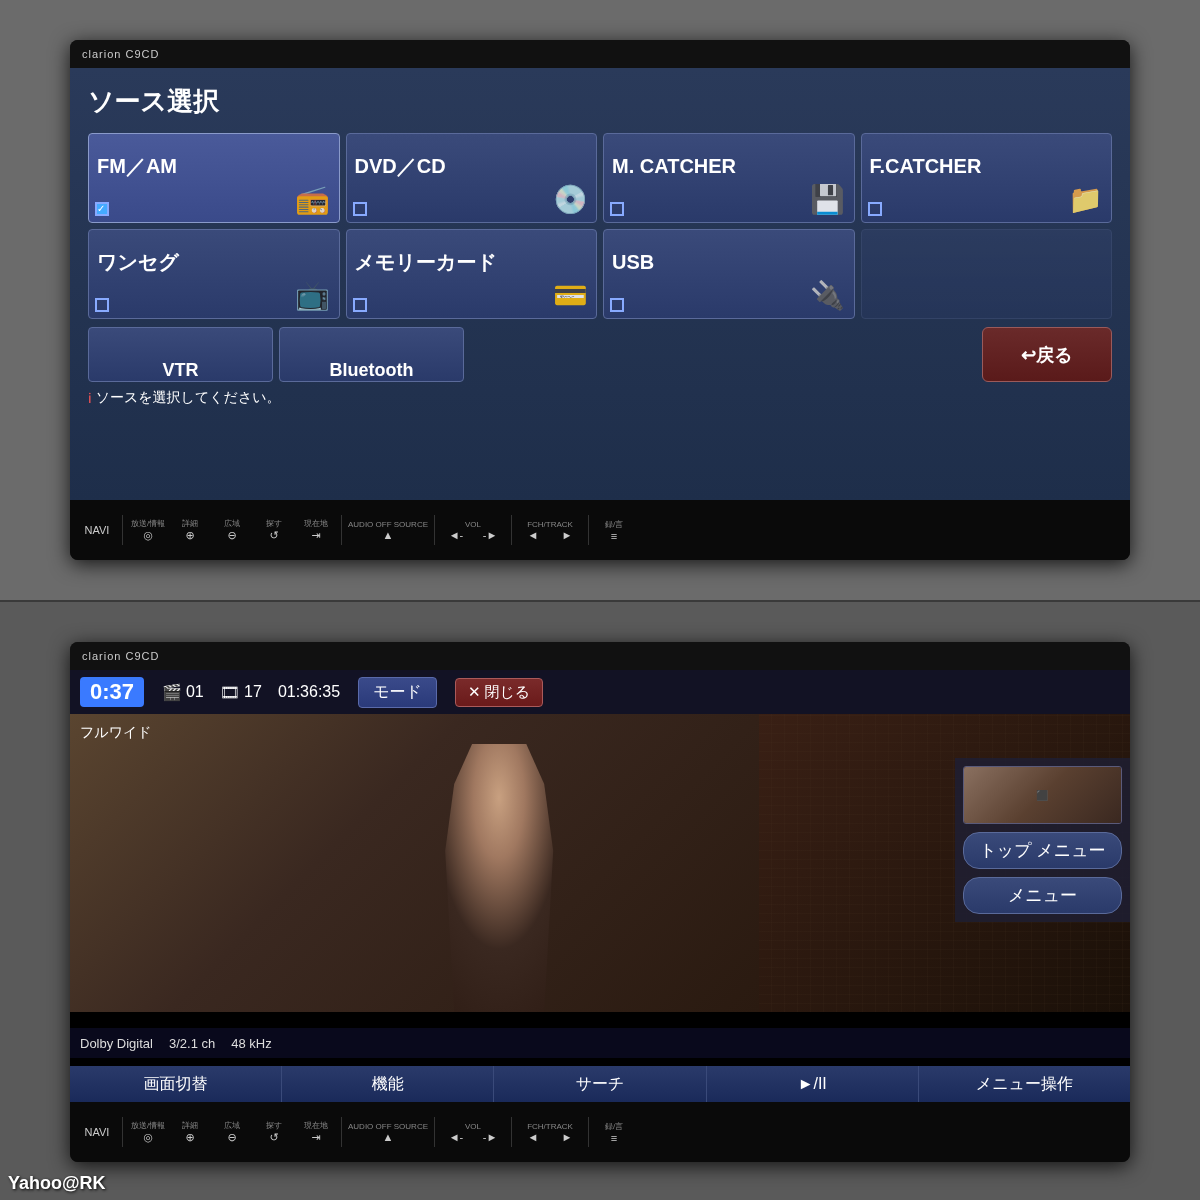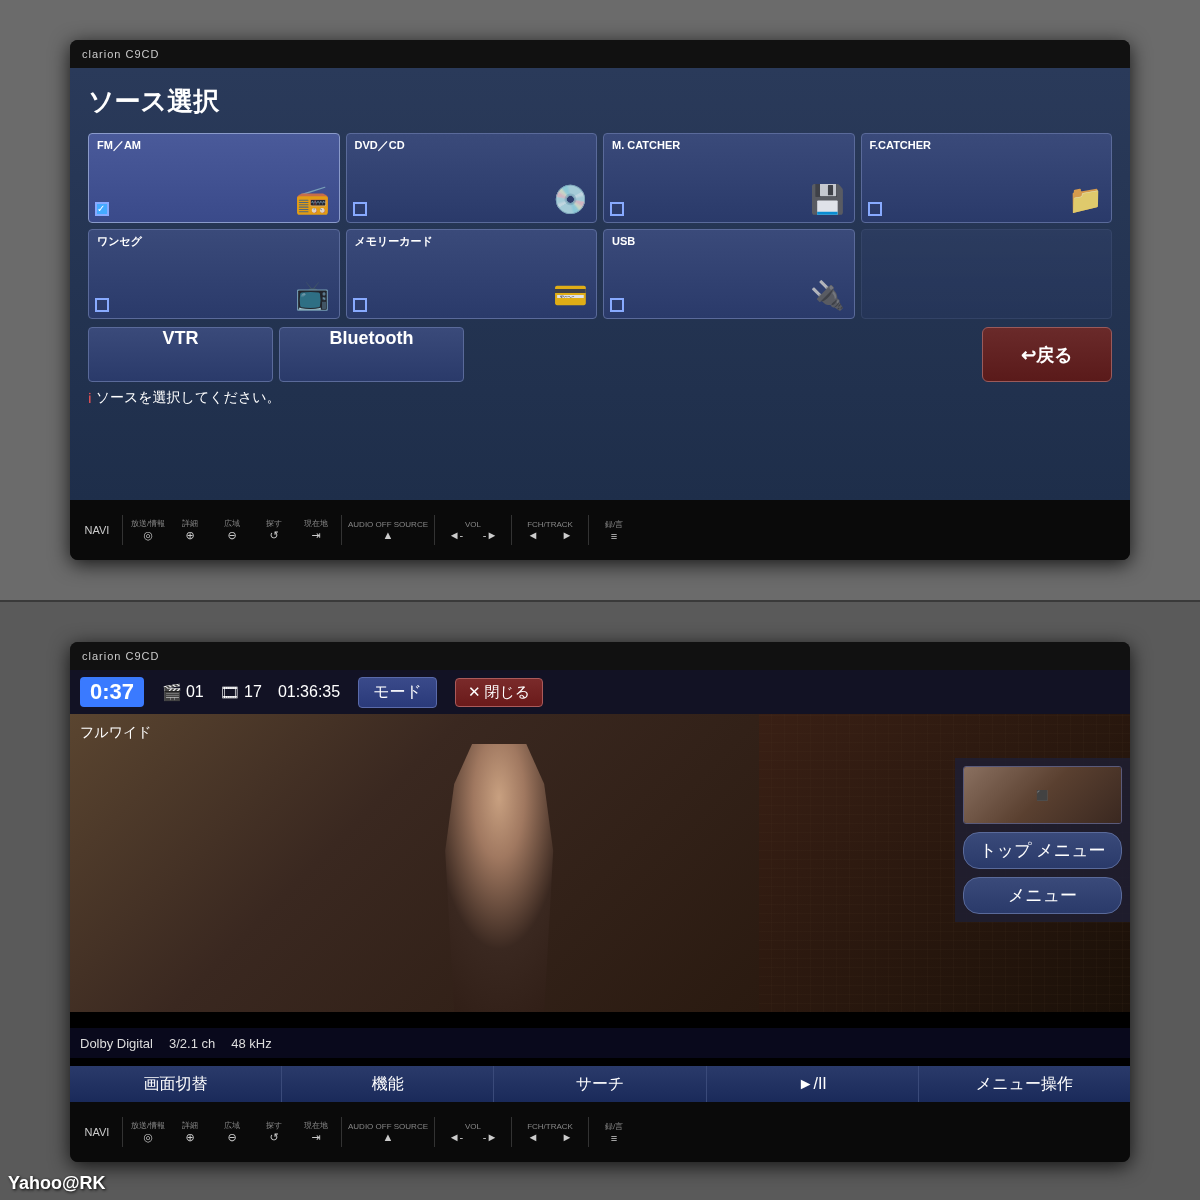--- a/index.html
+++ b/index.html
@@ -87,24 +87,25 @@
       position: relative;
       overflow: hidden;
     }
 
     .menu-btn.active {
       background: linear-gradient(180deg, #4a5a9a 0%, #3a4a8a 100%);
       border-color: #8a9aca;
     }
 
     .menu-btn-label {
-      font-size: 11px;
+      font-size: 20px;
       font-weight: bold;
       color: #fff;
       line-height: 1;
+      margin-top: 16px;
     }
 
     .menu-btn-icon {
       font-size: 28px;
       align-self: flex-end;
       opacity: 0.85;
     }
 
     .check-box {
       width: 14px;
@@ -138,21 +139,21 @@
     }
 
     .action-btn {
       background: linear-gradient(180deg, #3a4a7a 0%, #2a3a6a 100%);
       border: 1px solid #5a6a9a;
       border-radius: 4px;
       color: #fff;
       height: 55px;
       width: 185px;
       display: flex;
-      align-items: flex-start;
+      align-items: flex-end;
       justify-content: center;
       font-size: 18px;
       font-weight: bold;
       cursor: pointer;
     }
 
     .back-btn {
       background: linear-gradient(180deg, #6a2a2a 0%, #5a1a1a 100%);
       border: 1px solid #9a5a5a;
       border-radius: 6px;

